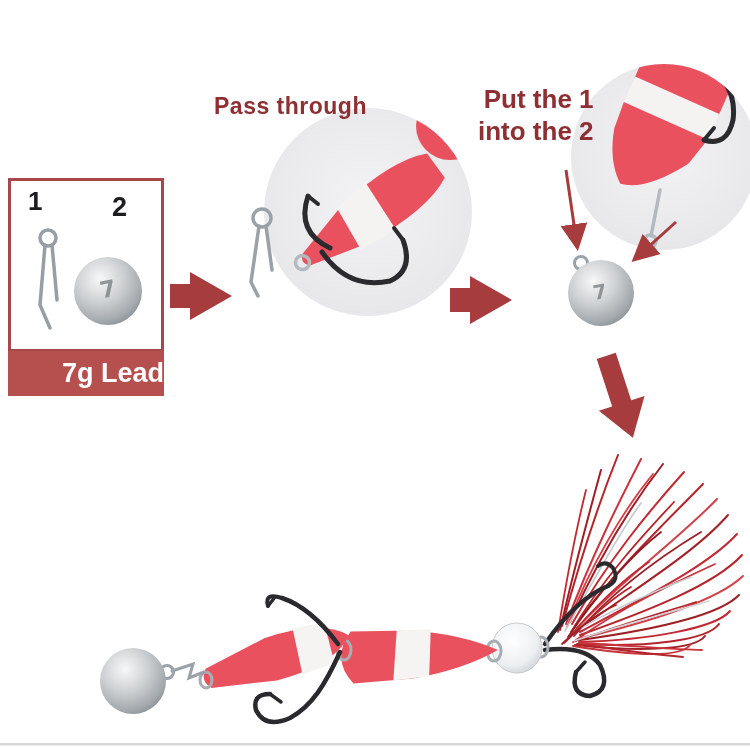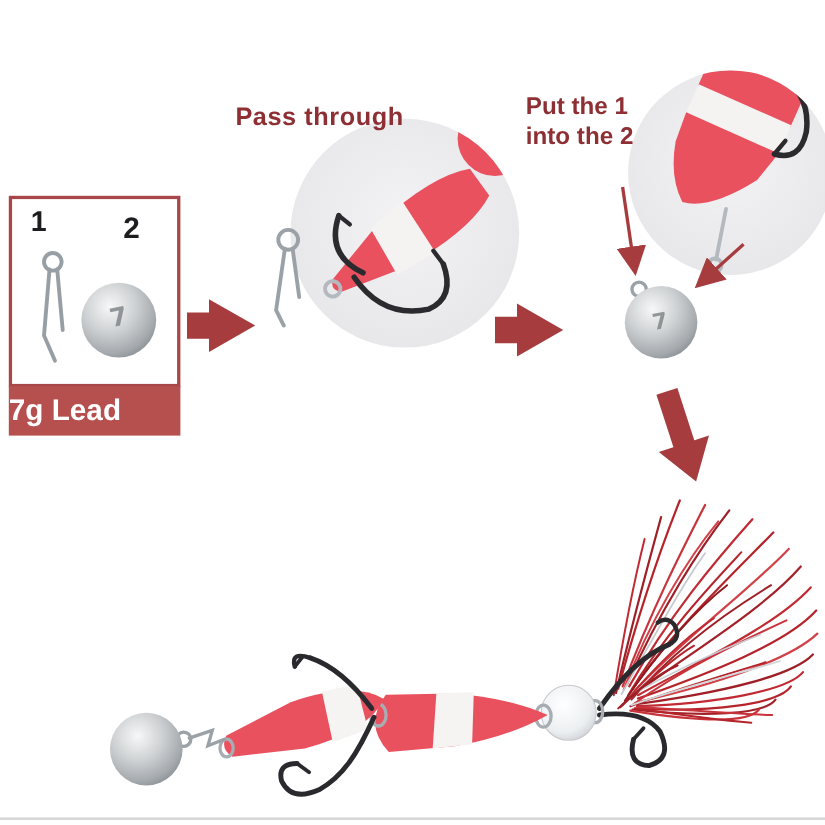--- a/index.html
+++ b/index.html
@@ -4,30 +4,30 @@
 <style>
   * { margin:0; padding:0; box-sizing:border-box; }
   html,body { background:#ffffff; }
   #stage {
     position:relative; width:750px; height:750px; background:#fff;
     overflow:hidden; font-family:"Liberation Sans", sans-serif;
   }
   #art { position:absolute; left:0; top:0; }
   .lbl { position:absolute; font-weight:700; color:#8d2f33; }
   #step1-label { left:214px; top:93px; font-size:23px; letter-spacing:0.5px;text-align:right; }
-  #step2-label { left:478px; top:84px; font-size:22px; line-height:1.22; white-space:pre-line; }
+  #step2-label { left:478px; top:84px; font-size:26px; line-height:1.22; white-space:pre-line;text-align:right; }
   #kit-item1 { left:28px;  top:186px; font-size:26px; font-weight:600; color:#1d1d1f; }
   #kit-item2 { left:112px; top:192px; font-size:27px; font-weight:600; color:#1d1d1f; }
   #kit-box {
     position:absolute; left:8px; top:178px; width:156px; height:174px;
     border:3px solid #a8474a; background:transparent;
   }
   #weight-banner {
     position:absolute; left:8px; top:351px; width:156px; height:45px;
-    background:#b5504f; display:flex; align-items:center; justify-content:flex-start;
+    background:#b5504f; display:flex; align-items:center; justify-content:flex-end;
   }
   #weight-banner span { color:#ffffff; font-weight:700; font-size:27px; }
   .ball-mark {
     position:absolute; color:#7c8185; font-weight:600;
     font-family:"DejaVu Sans", sans-serif; opacity:0.8;
   }
   #kit-ball-mark  { left:100px; top:276px; font-size:23px; transform:rotate(-12deg); }
   #flow-ball-mark { left:593px; top:280px; font-size:20px; transform:rotate(-10deg); }
 </style>
 </head>

